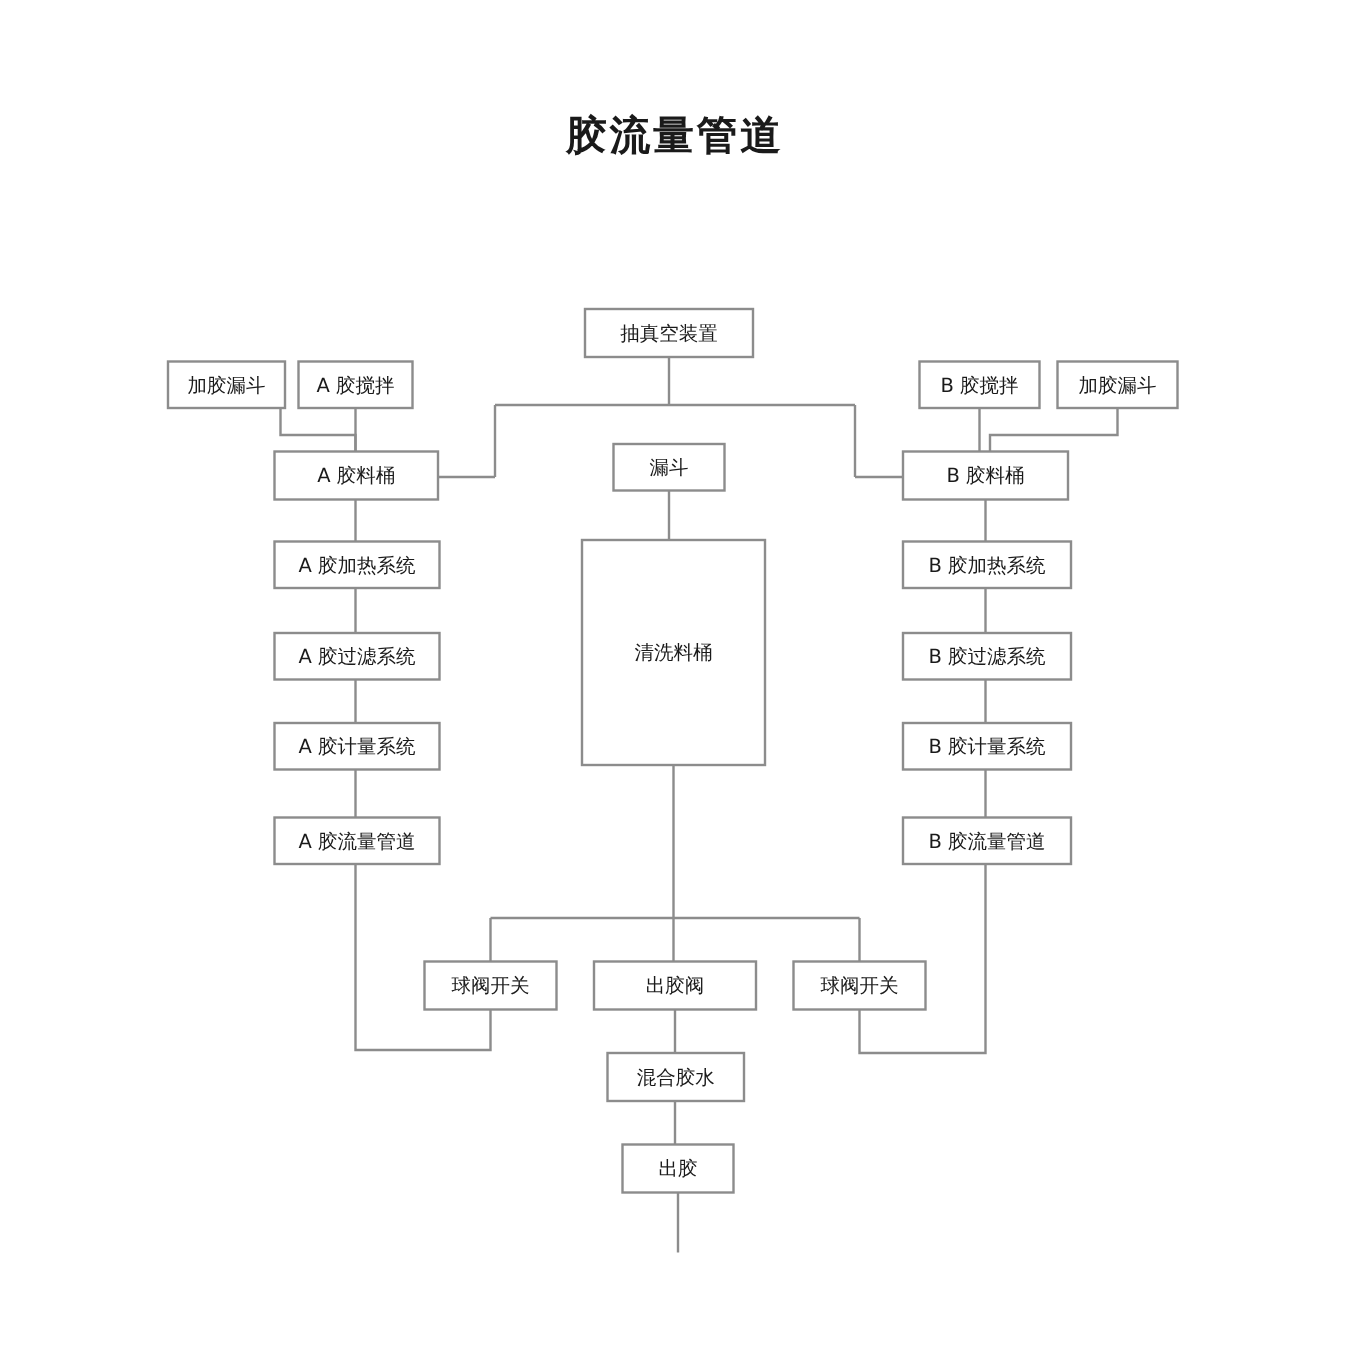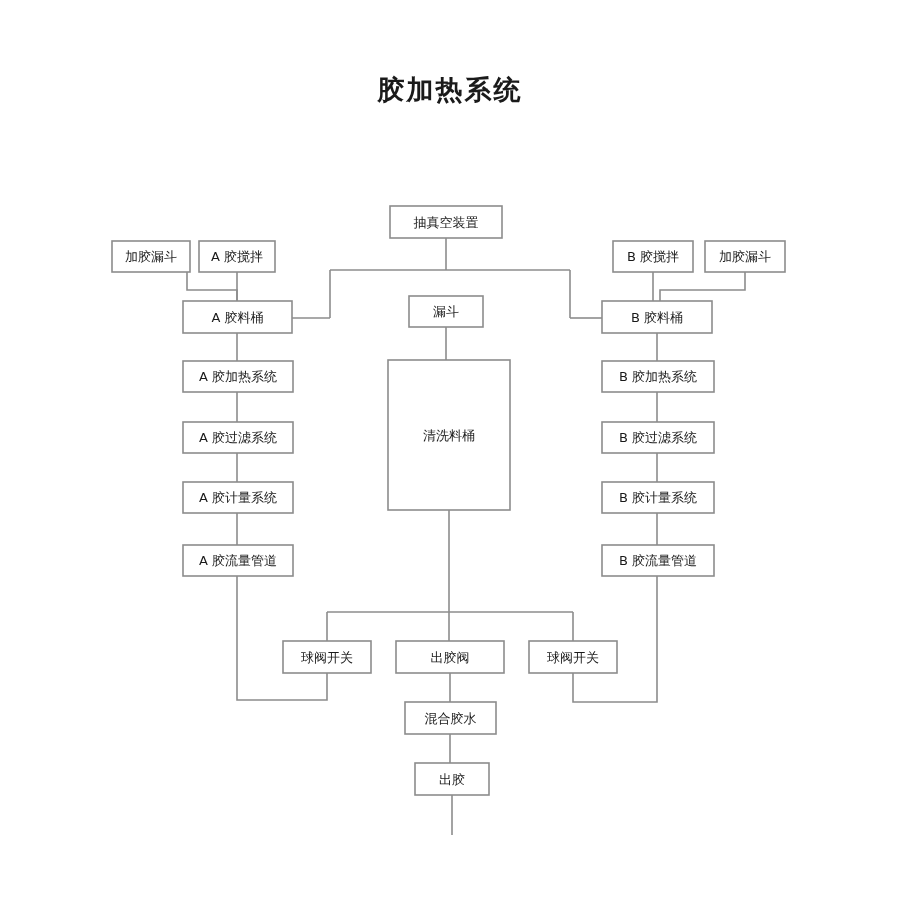--- a/index.html
+++ b/index.html
@@ -49,21 +49,21 @@
     fill: #1a1a1a;
     text-anchor: middle;
     dominant-baseline: middle;
   }
 </style>
 </head>
 <body>
 
 <div id="page">
 
-  <div id="chart-title">胶加热系统</div>
+  <div id="chart-title">胶流量管道</div>
 
   <svg id="flow" viewBox="0 0 900 900">
     <g id="connectors-layer">
         <path d="M 446 238 L 446 270" class="conn"></path>
         <path d="M 330 270 L 570 270" class="conn"></path>
         <path d="M 330 270 L 330 318" class="conn"></path>
         <path d="M 292 318 L 330 318" class="conn"></path>
         <path d="M 570 270 L 570 318" class="conn"></path>
         <path d="M 570 318 L 602 318" class="conn"></path>
         <path d="M 187 272 L 187 290 L 237 290 L 237 301" class="conn"></path>

